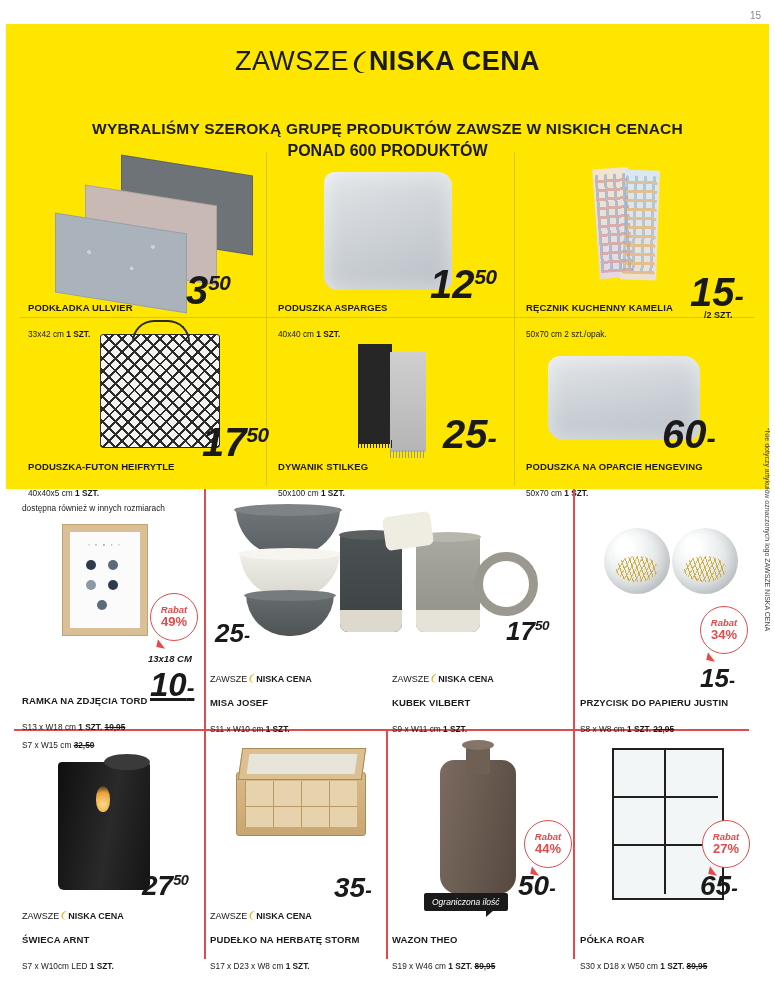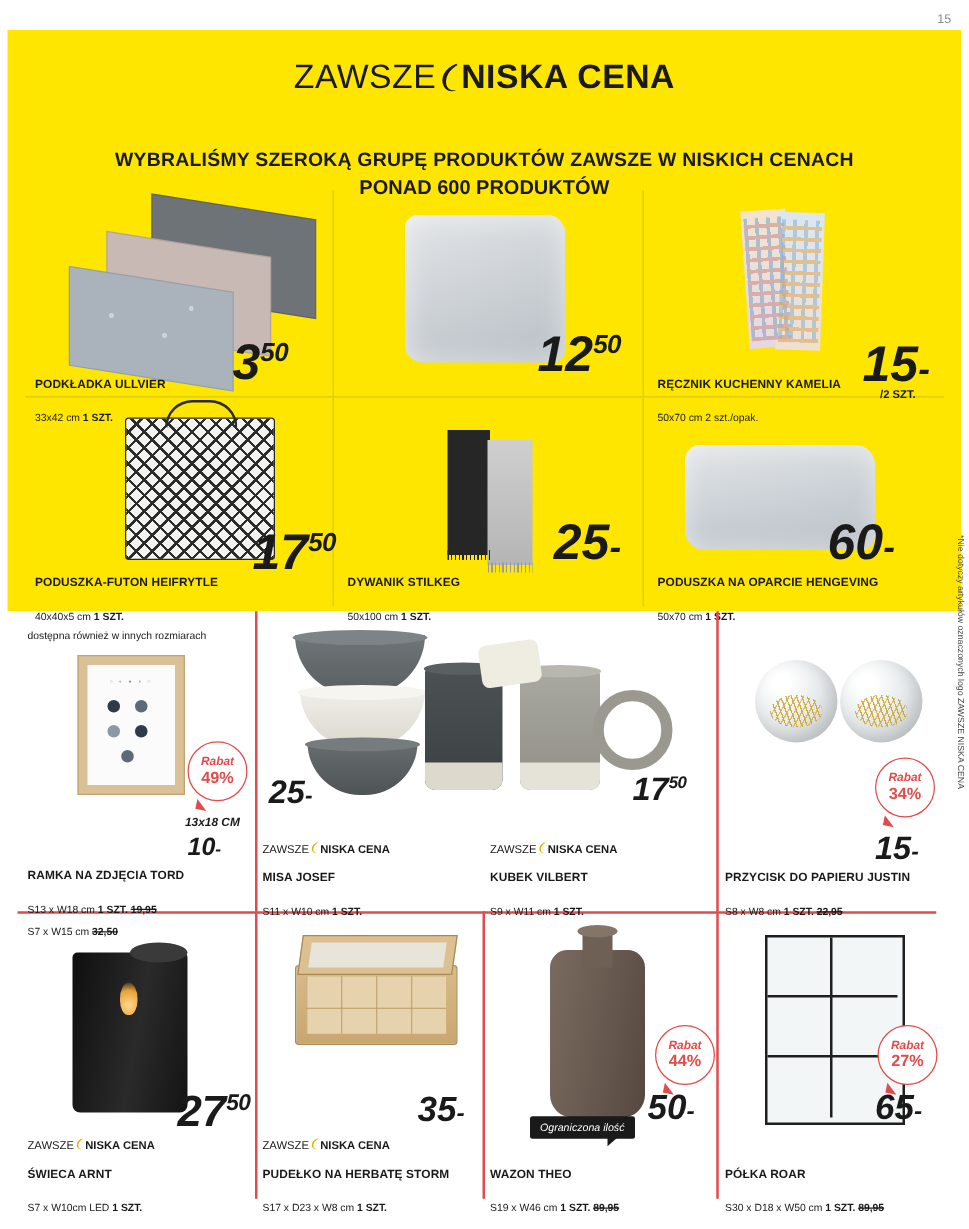--- a/index.html
+++ b/index.html
@@ -128,20 +128,24 @@
       <div class="p-name">PODKŁADKA ULLVIER</div>
       <div class="p-desc"><span>33x42 cm </span><b>1 SZT.</b></div>
     </div>
 
     <div style="position:absolute;left:318px;top:148px;width:128px;height:118px;background:
       linear-gradient(160deg,#e2e5e8,#c9ced3 60%,#b9bfc6);
       border-radius:10px 14px 10px 14px;box-shadow:inset 0 0 22px rgba(255,255,255,.55);"></div>
     <div class="price" style="position:absolute;left:424px;top:240px;font-size:40px;">
       <span>12</span><span class="sup">50</span>
     </div>
+    <div style="position:absolute;left:272px;top:278px;width:230px;">
+      <div class="p-name">PODUSZKA ASPARGES</div>
+      <div class="p-desc"><span>40x40 cm </span><b>1 SZT.</b></div>
+    </div>
 
     <div style="position:absolute;left:590px;top:144px;">
       <div style="position:absolute;left:0;top:0;width:36px;height:110px;background:linear-gradient(180deg,#f2e4cf,#e6d8e3);transform:rotate(-4deg);"></div>
       <div style="position:absolute;left:26px;top:2px;width:36px;height:110px;background:linear-gradient(180deg,#dbe7f0,#f0dfd0);transform:rotate(2deg);"></div>
       <div style="position:absolute;left:2px;top:6px;width:32px;height:98px;opacity:.6;background:repeating-linear-gradient(0deg,#c98f8f 0 3px,transparent 3px 9px),repeating-linear-gradient(90deg,#7fa7c9 0 3px,transparent 3px 9px);transform:rotate(-4deg);"></div>
       <div style="position:absolute;left:28px;top:8px;width:32px;height:98px;opacity:.6;background:repeating-linear-gradient(0deg,#e0a85c 0 3px,transparent 3px 9px),repeating-linear-gradient(90deg,#8ab6d6 0 3px,transparent 3px 9px);transform:rotate(2deg);"></div>
     </div>
     <div class="price" style="position:absolute;left:684px;top:248px;font-size:40px;">
       <span>15</span><span class="dash">-</span>
     </div>
@@ -203,21 +207,21 @@
       <div style="position:absolute;left:16px;top:48px;width:10px;height:10px;border-radius:50%;background:#8c98a6;"></div>
       <div style="position:absolute;left:38px;top:48px;width:10px;height:10px;border-radius:50%;background:#2f3a4a;"></div>
       <div style="position:absolute;left:27px;top:68px;width:10px;height:10px;border-radius:50%;background:#5d6a7a;"></div>
     </div>
   </div>
   <div class="rabat" style="left:150px;top:593px;">
     <span>Rabat</span>
     <b>49%</b>
   </div>
   <div style="position:absolute;left:148px;top:653px;font-size:9.5px;font-weight:bold;font-style:italic;">13x18 CM</div>
-  <div class="price" style="position:absolute;left:150px;top:668px;font-size:20px;">
+  <div class="price" style="position:absolute;left:150px;top:668px;font-size:33px;text-decoration:underline;">
     <span>10</span><span class="dash">-</span>
   </div>
   <div style="position:absolute;left:22px;top:695px;width:180px;">
     <div class="p-name">RAMKA NA ZDJĘCIA TORD</div>
     <div class="p-desc"><span>S13 x W18 cm </span><b>1 SZT.</b> <span class="strike">19,95</span></div>
   </div>
 
   <div style="position:absolute;left:236px;top:508px;">
     <div style="position:absolute;left:0;top:0;width:104px;height:48px;border-radius:0 0 52px 52px;background:linear-gradient(180deg,#6f7578,#595e61);"></div>
     <div style="position:absolute;left:-2px;top:-4px;width:108px;height:12px;border-radius:50%;background:#7d8386;"></div>
@@ -290,21 +294,21 @@
     <div class="p-desc"><span>S8 x W8 cm </span><b>1 SZT. </b><span class="strike">22,95</span></div>
   </div>
 
   <div style="position:absolute;left:22px;top:740px;font-size:8.3px;">
     <span>S7 x W15 cm </span><b class="strike">32,50</b>
   </div>
   <div style="position:absolute;left:58px;top:762px;width:92px;height:128px;background:linear-gradient(100deg,#0f0f0f,#2a2a2a 55%,#141414);border-radius:4px 4px 6px 6px;">
     <div style="position:absolute;left:38px;top:24px;width:14px;height:26px;border-radius:50% 50% 45% 45%;background:radial-gradient(circle at 50% 70%, #ffd88a, #e8a23a 60%, rgba(232,162,58,0));"></div>
   </div>
   <div style="position:absolute;left:104px;top:754px;width:46px;height:16px;border-radius:50%;background:#3a3a3a;"></div>
-  <div class="price" style="position:absolute;left:142px;top:872px;font-size:35px;">
+  <div class="price" style="position:absolute;left:142px;top:872px;font-size:28px;">
     <span>27</span><span class="sup">50</span>
   </div>
   <div class="zlogo" style="position:absolute;left:22px;top:910px;">
     <span class="zw">ZAWSZE</span><span class="sw"><svg width="9" height="11" viewBox="0 0 20 28">
           <path d="M16 2 C6 6, 3 14, 6 20 C8 24, 13 25, 16 23 C12 24, 9 22, 8 18.5 C7 13, 10 7, 17 3 Z" fill="#d9b400"></path>
         </svg></span><span>NISKA CENA</span>
   </div>
   <div style="position:absolute;left:22px;top:934px;width:180px;">
     <div class="p-name">ŚWIECA ARNT</div>
     <div class="p-desc"><span>S7 x W10cm LED </span><b>1 SZT.</b></div>

